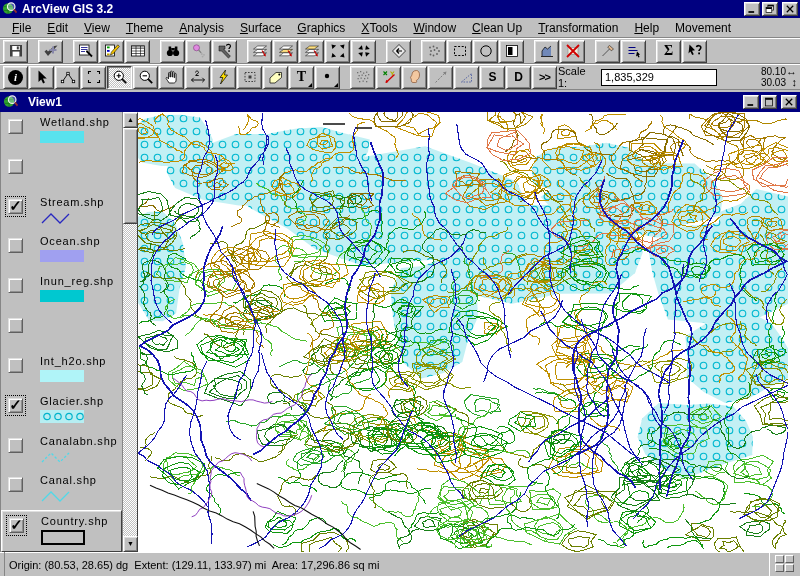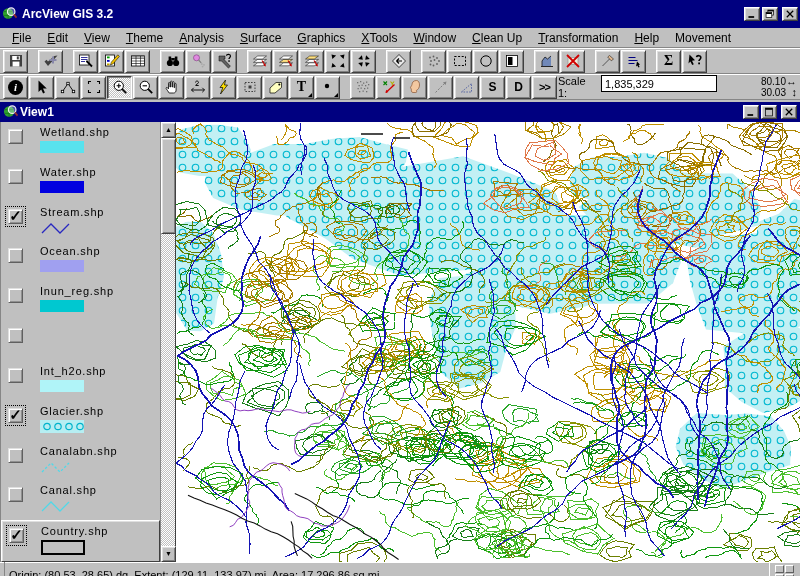--- a/index.html
+++ b/index.html
@@ -1,50 +1,50 @@
 <!DOCTYPE html>
 <html><head>
 <meta charset="utf-8">
 <style>
 *{box-sizing:border-box;margin:0;padding:0}
 html,body{background:#404040}
 #screen{position:relative;width:800px;height:576px;background:#c0c0c0;font-family:"Liberation Sans",sans-serif;font-size:11px;color:#000;overflow:hidden}
 
 
-.titlebar{height:28px;background:#000080;display:flex;align-items:center;padding:6px 2px;gap:3px}
+.titlebar{height:18px;background:#000080;display:flex;align-items:center;padding:6px 2px;gap:3px}
 .title-text{color:#fff;font-weight:bold;font-size:12px;flex:1;padding-left:2px;white-space:nowrap}
 .winbtns{display:flex;gap:2px;align-items:center}
 .wbtn{width:16px;height:14px;background:#c0c0c0;border:1px solid;border-color:#fff #404040 #404040 #fff;box-shadow:inset 1px 1px 0 #dfdfdf,inset -1px -1px 0 #808080;display:flex;align-items:center;justify-content:center;padding:0}
 .wbtn svg{width:12px;height:10px}
 
 .menubar{height:20px;display:flex;align-items:center;padding-left:4px;border-bottom:1px solid #868686}
 .mitem{padding:3px 8px;font-size:12px;white-space:nowrap}
 
 .bar{height:26px;display:flex;align-items:center;padding-left:3px;border-top:1px solid #fff;border-bottom:1px solid #868686}
 .tbtn{position:relative;width:25px;height:23px;background:#c0c0c0;border:1px solid;border-color:#fff #404040 #404040 #fff;box-shadow:inset 1px 1px 0 #dfdfdf,inset -1px -1px 0 #808080;display:inline-flex;align-items:center;justify-content:center;margin-right:1px;padding:0;flex:0 0 auto}
 .tbtn svg{width:16px;height:16px}
 .grp-gap{margin-left:9px}
 .tbtn.pressed{border-color:#404040 #fff #fff #404040;box-shadow:inset 1px 1px 0 #868686,inset -1px -1px 0 #dfdfdf;background-image:linear-gradient(45deg,#fff 25%,transparent 25%,transparent 75%,#fff 75%),linear-gradient(45deg,#fff 25%,transparent 25%,transparent 75%,#fff 75%);background-size:2px 2px;background-position:0 0,1px 1px}
 .glyph{font-weight:bold;font-size:12px;line-height:1}
 .g-identify{width:15px;height:15px;background:#000;color:#fff;border-radius:50%;font:italic bold 11px "Liberation Serif",serif;display:flex;align-items:center;justify-content:center}
 .g-text-tool,.g-sum{font:bold 14px "Liberation Serif",serif}
 .g-s-tool,.g-d-tool{font:bold 12px "Liberation Sans",sans-serif}
 .g-more-tools{font:bold 11px "Liberation Sans",sans-serif;letter-spacing:-1px}
 .dd{position:absolute;right:1px;bottom:1px;width:0;height:0;border-left:4px solid transparent;border-bottom:4px solid #000}
 
-.scale-group{margin-left:auto;display:flex;gap:4px;font-size:11px}
+.scale-group{margin-left:auto;display:flex;align-items:center;gap:4px;font-size:11px}
 .scale-input{width:116px;height:17px;font:11px "Liberation Sans",sans-serif;padding:1px 3px;border:1px solid #000;background:#fff}
 .coords{margin-left:44px;margin-right:3px;text-align:right;font-size:10px;line-height:11px;white-space:nowrap}
 .coords .arrow{display:inline-block;width:11px;font-size:11px}
 
 
 .view-window{margin-top:2px}
-.view-titlebar{height:20px;background:#000080;display:flex;align-items:center;gap:0;padding:0 3px}
+.view-titlebar{height:20px;background:#000080;display:flex;align-items:center;gap:8px;padding:0 3px}
 .view-content{height:440px;display:flex;background:#c0c0c0}
-.toc{width:176px;position:relative;background:#c0c0c0;border-right:1px solid #404040;flex:0 0 auto}
+.toc{width:138px;position:relative;background:#c0c0c0;border-right:1px solid #404040;flex:0 0 auto}
 .toc-rows{position:absolute;left:0;top:0;right:15px;bottom:0;display:flex;flex-direction:column;border-left:1px solid #868686}
 .lrow{flex:1;position:relative;padding:4px 0 0 6px;overflow:hidden}
 .lrow.active{border:1px solid;border-color:#fff #404040 #404040 #fff;box-shadow:inset 1px 1px 0 #dfdfdf}
 .cb{position:absolute;left:7px;top:7px;width:15px;height:15px;background:#c0c0c0;border:1px solid;border-color:#dfdfdf #606060 #606060 #dfdfdf;box-shadow:inset 1px 1px 0 #fff,inset -1px -1px 0 #909090;font-size:15px;font-weight:bold;line-height:12px;text-align:center;overflow:visible}
 .cb.checked{outline:1px dotted #000;outline-offset:2px}
 .linfo{margin-left:33px}
 .lname{font-size:11px;letter-spacing:0.8px;white-space:nowrap}
 .lsym{margin-top:3px;height:16px}
 .sym-rect{width:44px;height:12px}
 .sym-outline{width:44px;height:15px;border:2px solid #000}
@@ -468,23 +468,20 @@
       <div class="toc">
         <div class="toc-rows" id="toc-rows">
             <div class="lrow">
               <span class="cb"></span>
               <div class="linfo"><span class="lname">Wetland.shp</span><div class="lsym">
                   <div class="sym-rect" style="background: rgb(88, 226, 238);"></div>
                 </div></div>
             </div>
             <div class="lrow">
               <span class="cb"></span>
-              <div class="linfo"><span class="lname">Water.shp</span><div class="lsym">
-                  <div class="sym-rect" style="background: rgb(0, 0, 224);"></div>
-                </div></div>
             </div>
             <div class="lrow">
               <span class="cb checked">✓</span>
               <div class="linfo"><span class="lname">Stream.shp</span><div class="lsym"><svg width="40" height="15" viewBox="0 0 40 15">
                     <polyline points="2,12 11,3 20,12 29,3" fill="none" stroke="#2828c0" stroke-width="1.3"></polyline>
                   </svg></div></div>
             </div>
             <div class="lrow">
               <span class="cb"></span>
               <div class="linfo"><span class="lname">Ocean.shp</span><div class="lsym">

